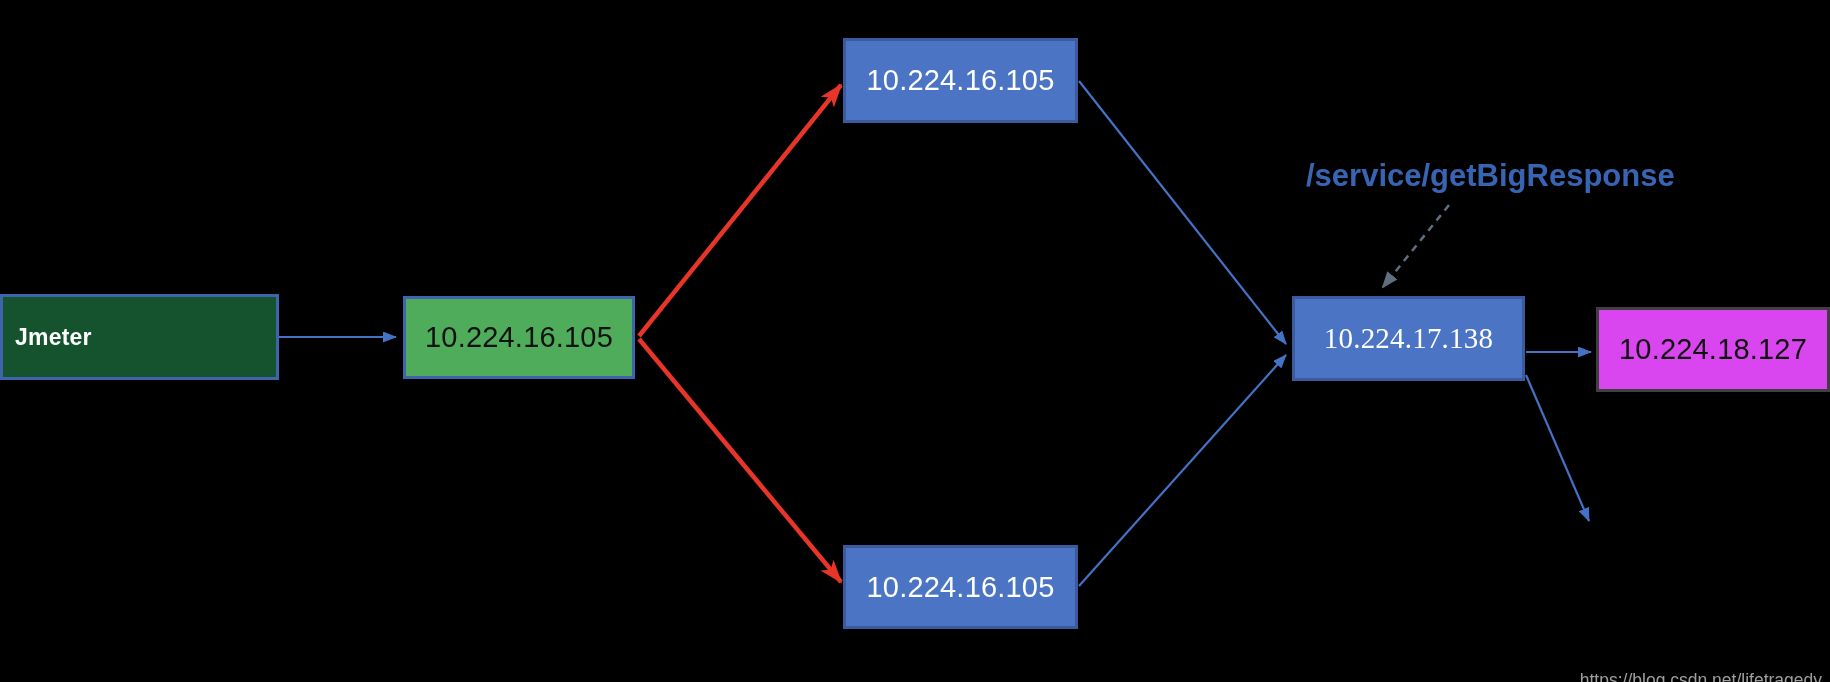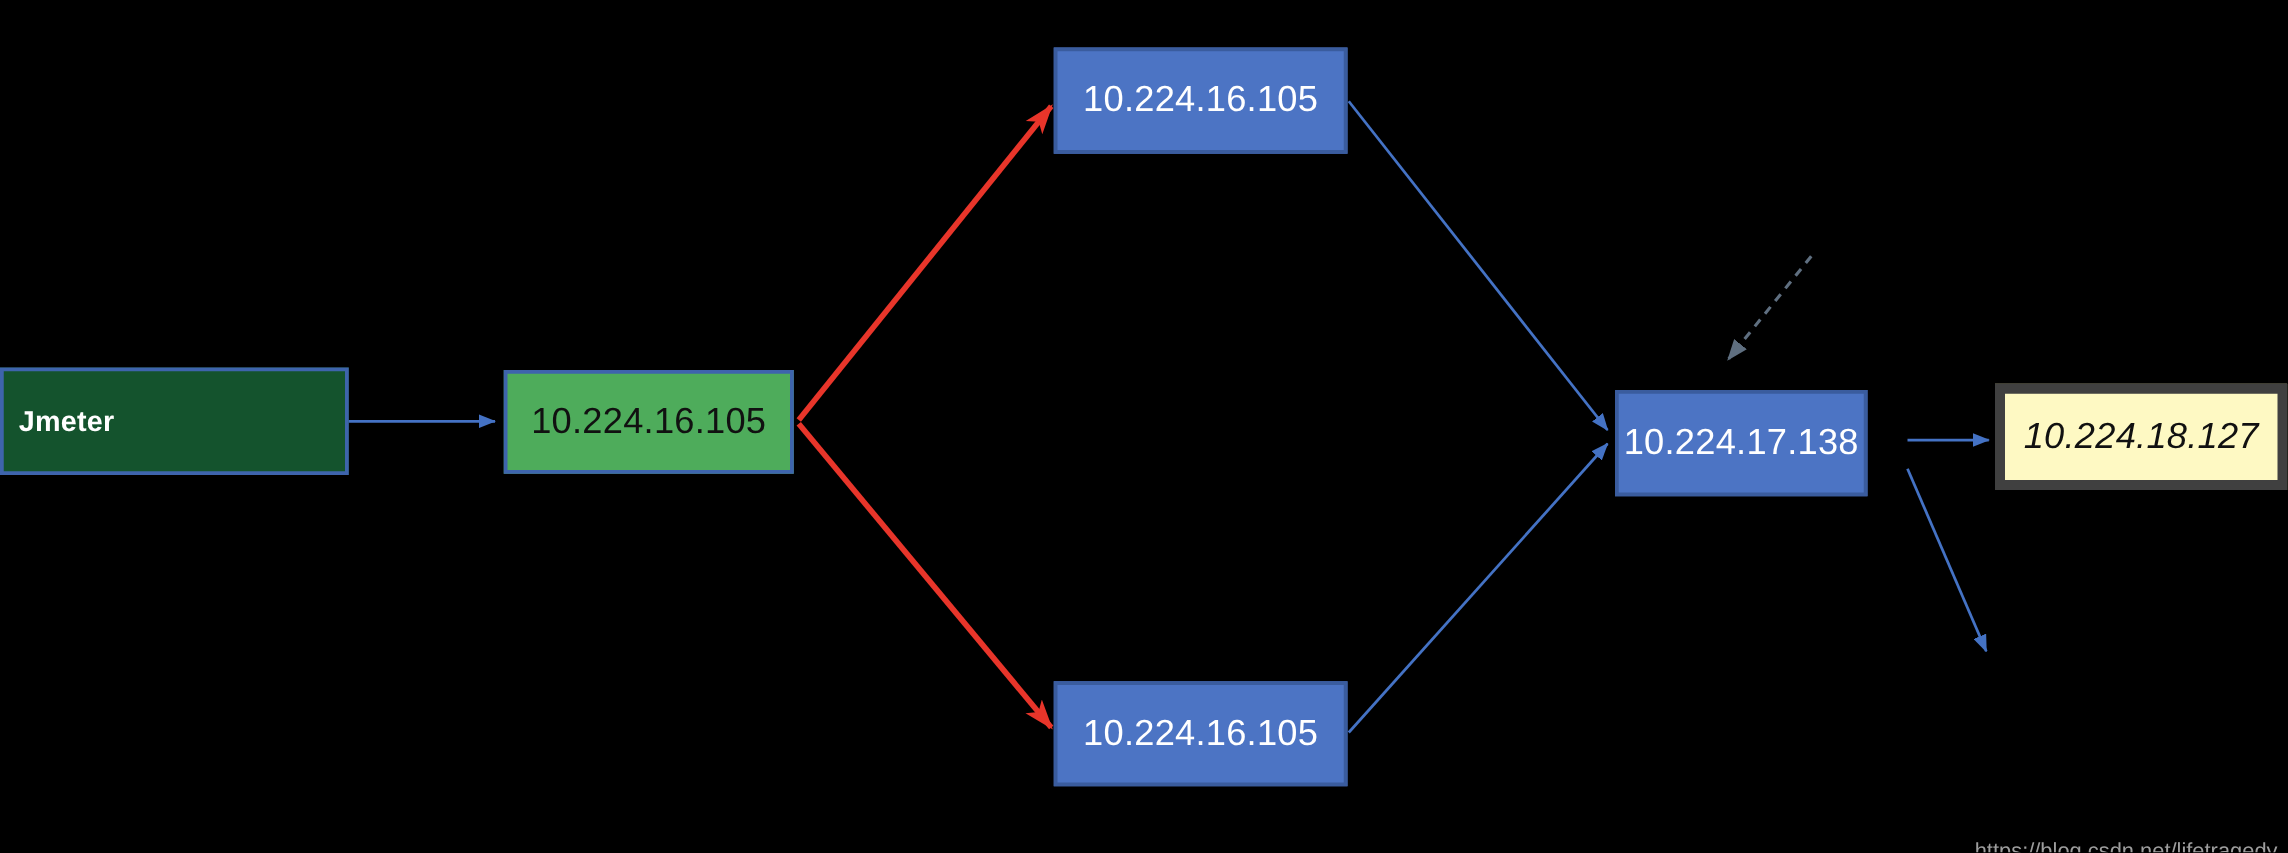--- a/index.html
+++ b/index.html
@@ -39,27 +39,26 @@
     color: #111111;
   }
   
   .node.blue {
     background: #4C74C4;
     border: 3px solid #3A5C9E;
     color: #FFFFFF;
   }
   .node.up-top    { left: 843px; top: 38px;  width: 235px; height: 85px; }
   .node.up-bottom { left: 843px; top: 545px; width: 235px; height: 84px; }
-  .node.gateway   { left: 1292px; top: 312px; width: 202px; height: 85px; }
+  .node.gateway   { left: 1292px; top: 296px; width: 233px; height: 85px; font-family: Liberation Serif, serif; }
   
   .node.backend {
-    background: #fef9c3;
-    border: 8px solid #404040;
+    background: #d946ef;
+    border: 3px solid #404040;
     color: #111111;
-    font-style: italic;
   }
   .node.backend-top    { left: 1596px; top: 307px; width: 234px; height: 85px; }
   .node.backend-bottom { left: 1595px; top: 489px; width: 235px; height: 84px; }
 
   .service-label {
     position: absolute;
     left: 1306px; top: 158px;
     font-size: 31px;
     font-weight: bold;
     color: #3765B3;
@@ -137,16 +136,17 @@
 
   <div class="node blue gateway">
     <span>10.224.17.138</span>
   </div>
 
   <div class="node backend backend-top">
     <span>10.224.18.127</span>
   </div>
 
 
+  <div class="service-label">/service/getBigResponse</div>
 
   <div class="watermark">https://blog.csdn.net/lifetragedy</div>
 
 </div>
 
 </body></html>

